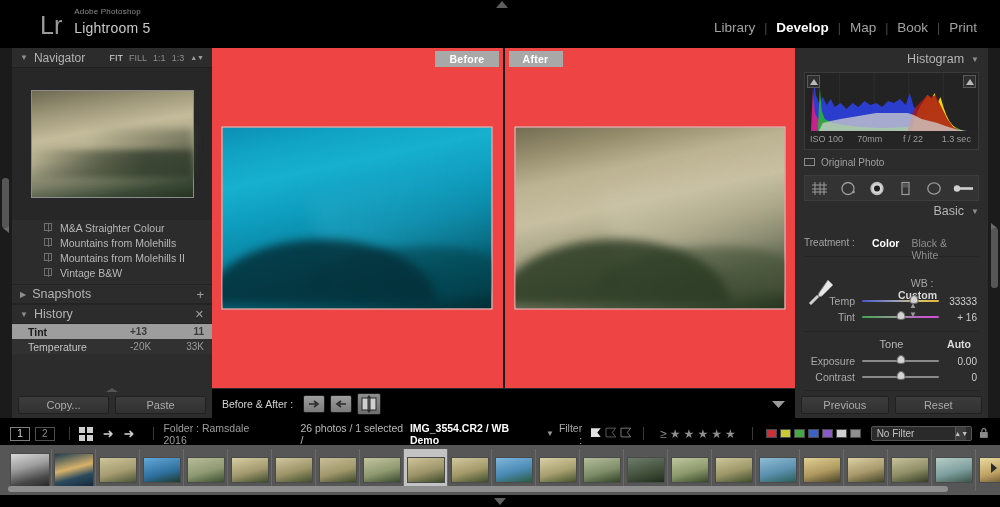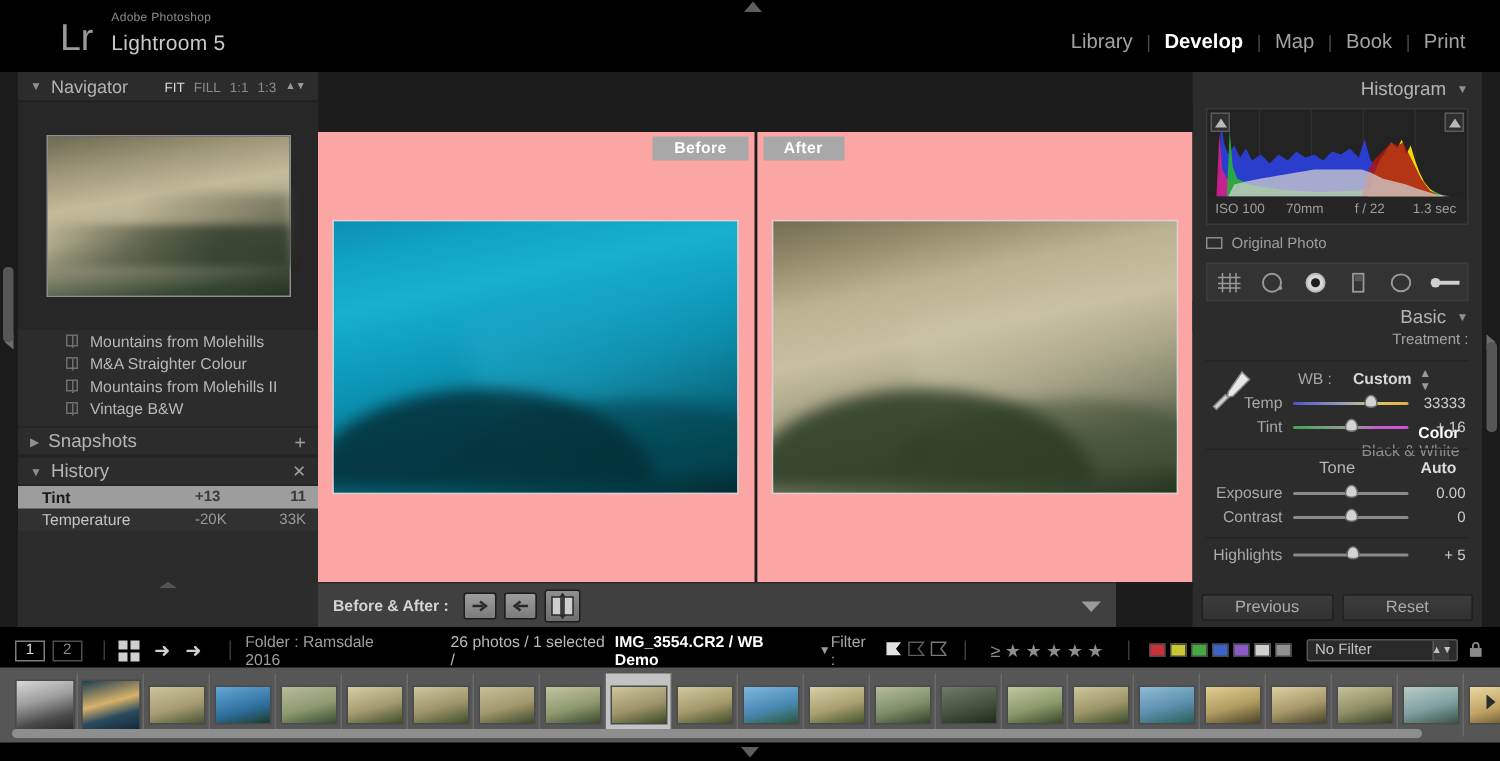--- a/index.html
+++ b/index.html
@@ -73,21 +73,21 @@
 
   .lp-buttons { position: absolute; left: 0; bottom: 0; width: 200px; height: 26px;
     display: flex; align-items: center; gap: 6px; padding: 0 6px; background: #2c2c2c; }
   .lp-btn { flex: 1; height: 18px; background: linear-gradient(#3c3c3c,#313131); border: 1px solid #202020;
     border-radius: 2px; color: #aaa; font-size: 11px; display: flex; align-items: center; justify-content: center; cursor: pointer; }
   .lp-grip { position: absolute; left: 93px; bottom: 26px; width: 14px; height: 4px; }
 
   
   .center { position: absolute; left: 212px; top: 48px; width: 583px; height: 370px; background: #1c1c1c; }
   .compare { position: absolute; left: 0; top: 0; width: 583px; height: 340px; display: flex; }
-  .pane { position: relative; flex: 1; background: #fca5a5; margin-top: 40px; }
+  .pane { position: relative; flex: 1; background: #ef4444; }
   .pane.left { border-right: 2px solid #1c1c1c; }
   .ba-label { position: absolute; top: 3px; background: #a8a8a8; color: #fff; font-size: 10.5px;
     font-weight: bold; padding: 2px 14px; letter-spacing: .3px; }
   .ba-label.before { right: 4px; }
   .ba-label.after { left: 4px; }
   .photo { position: absolute; left: 50%; top: 50%; transform: translate(-50%,-50%);
     width: 271px; height: 183px; border: 1px solid #d3d3d3; }
   .photo-before {
     background: linear-gradient(168deg,#0c8fb5 0%,#10a3c4 12%,#17b0cf 26%,#0e9dbe 42%,#0b8aa8 56%,#086e85 70%,#04505f 84%,#032c33 100%);
     position: relative; overflow: hidden; }
@@ -100,22 +100,22 @@
     border-radius: 60% 40% 0 0 / 100% 100% 0 0; filter: blur(5px); }
   .photo .haze { position: absolute; left: 35%; right: -5%; top: 25%; height: 50%;
     transform: rotate(-14deg); filter: blur(8px); }
   .photo-before .hill-a { background: rgba(3,48,58,.85); }
   .photo-before .hill-b { background: rgba(4,66,78,.6); }
   .photo-before .haze { background: linear-gradient(100deg, rgba(40,170,200,.45), rgba(10,110,140,0)); }
   .photo-after .hill-a { background: rgba(44,60,36,.85); }
   .photo-after .hill-b { background: rgba(70,84,56,.6); }
   .photo-after .haze { background: linear-gradient(100deg, rgba(205,198,170,.5), rgba(140,138,110,0)); }
 
-  .center-toolbar { position: absolute; left: 0; bottom: 0; width: 532px; height: 30px;
-    background: #404040; border-top: 1px solid #2a2a2a; display: flex; align-items: center; padding: 0 10px; font-weight: bold; }
+  .center-toolbar { position: absolute; left: 0; bottom: 0; width: 583px; height: 30px;
+    background: #000000; border-top: 1px solid #2a2a2a; display: flex; align-items: center; padding: 0 10px; }
   .ct-label { font-size: 10.5px; color: #d4d4d4; margin-right: 10px; }
   .ct-btn { width: 22px; height: 18px; border: 1px solid #1d1d1d; border-radius: 2px;
     background: linear-gradient(#9e9e9e,#7b7b7b); margin-right: 5px; position: relative; cursor: pointer;
     display: flex; align-items: center; justify-content: center; }
   .ct-btn.tall { width: 24px; height: 22px; background: linear-gradient(#8e8e8e,#6e6e6e); }
   .ct-caret { margin-left: auto; }
 
   
   .rightpanel { position: absolute; left: 795px; top: 48px; width: 193px; height: 370px; background: #2c2c2c; }
   .rp-collapse { position: absolute; right: 0; top: 48px; width: 12px; height: 370px; background: #1b1b1b; }
@@ -139,28 +139,28 @@
   .hg-meta span { flex: 1; text-align: center; }
 
   .orig-photo { margin: 4px 9px 0 9px; height: 16px; display: flex; align-items: center;
     font-size: 10px; color: #9f9f9f; }
   .orig-box { width: 11px; height: 8px; border: 1px solid #8a8a8a; margin-right: 6px; }
 
   .toolstrip { margin: 5px 9px 0 9px; height: 26px; background: #333; border: 1px solid #3d3d3d;
     display: flex; align-items: center; justify-content: space-around; }
   .tool { width: 22px; height: 18px; display: flex; align-items: center; justify-content: center; cursor: pointer; }
 
-  .treat-row { margin: 0 9px; height: 20px; display: flex; align-items: flex-end; font-size: 10px; color: #a5a5a5;
-    border-bottom: 1px solid #242424; flex-direction: column; }
+  .treat-row { margin: 16px 9px; height: 20px; display: flex; align-items: flex-start; font-size: 10px; color: #a5a5a5;
+    border-bottom: 1px solid #242424; }
   .treat-row .lbl { flex: 0 0 62px; }
   .treat-opt { color: #8e8e8e; padding: 0 6px; cursor: pointer; font-size: 10.5px; }
   .treat-opt.active { color: #fff; font-weight: bold; }
 
   .wb-block { margin: 0 9px; padding: 4px 0 6px 0; position: relative; border-bottom: 1px solid #242424; }
-  .wb-row { height: 16px; display: flex; align-items: center; font-size: 10.5px; color: #b0b0b0; padding-left: 38px; }
+  .wb-row { height: 16px; display: flex; align-items: center; font-size: 10.5px; color: #b0b0b0; padding-left: 38px; flex-direction: column; }
   .wb-row .k { width: 46px; text-align: right; color: #a5a5a5; }
   .wb-row .v { margin-left: 14px; color: #d8d8d8; font-weight: bold; }
   .eyedropper { position: absolute; left: 2px; top: 4px; width: 30px; height: 32px; }
 
   .slider-row { height: 16px; display: flex; align-items: center; font-size: 10.5px; color: #a9a9a9; }
   .slider-row .name { width: 58px; text-align: right; padding-right: 7px; }
   .track { position: relative; flex: 1; height: 10px; }
   .track .line { position: absolute; left: 0; right: 0; top: 4px; height: 2px; background: #8a8a8a; border-radius: 1px; }
   .track .line.temp { background: linear-gradient(90deg,#4a57c9,#9aa0b5 45%,#d8c36a,#e0b33d); }
   .track .line.tint { background: linear-gradient(90deg,#3fa552,#9a9a9a 48%,#c060c8,#d24fd6); }
@@ -183,21 +183,21 @@
     justify-content: center; font-size: 10px; color: #dcdcdc; margin-right: 5px; cursor: pointer; }
   .view-num.dim { color: #8a8a8a; border-color: #4f4f4f; }
   .sb-sep { width: 1px; height: 13px; background: #3a3a3a; margin: 0 9px; }
   .grid-icon { display: grid; grid-template-columns: 6px 6px; grid-template-rows: 6px 6px; gap: 2px; margin-right: 10px; cursor: pointer; }
   .grid-icon i { background: #cfcfcf; }
   .nav-arrow { color: #cfcfcf; font-size: 13px; margin-right: 10px; cursor: pointer; }
   .sb-folder { color: #9e9e9e; margin-right: 26px; }
   .sb-count { color: #b9b9b9; }
   .sb-caret { margin-left: 6px; color: #9a9a9a; font-size: 8px; }
 
-  .filterzone { margin-left: auto; display: flex; align-items: center; }
+  .filterzone { margin-left: auto; display: flex; align-items: center; text-align: right; }
   .f-label { color: #a9a9a9; margin-right: 8px; }
   .flag { width: 12px; height: 13px; margin-right: 3px; cursor: pointer; }
   .stars { display: flex; align-items: center; gap: 3px; margin: 0 7px; color: #8e8e8e; font-size: 12px; }
   .swatches { display: flex; gap: 3px; margin-left: 4px; }
   .sw { width: 11px; height: 9px; border: 1px solid #4a4a4a; }
   .nofilter { margin-left: 10px; width: 104px; height: 15px; background: #2a2a2a; border: 1px solid #555;
     border-radius: 2px; display: flex; align-items: center; padding: 0 5px; color: #c2c2c2; font-size: 10px; cursor: pointer; }
   .nofilter .sp { margin-left: auto; width: 11px; height: 13px; background: #3d3d3d; border-left: 1px solid #555;
     display: flex; align-items: center; justify-content: center; color: #c0c0c0; font-size: 7px; }
   .lockicon { width: 12px; height: 13px; margin-left: 6px; cursor: pointer; }
@@ -265,25 +265,25 @@
     <div class="nav-box">
       <div class="nav-img">
         <div class="ridge2"></div>
         <div class="ridge"></div>
       </div>
     </div>
 
     <div class="presets-wrap">
       <div class="preset-row">
         <span class="pic"></span>
-        <span>Mountains from Molehills</span>
+        <span>M&amp;A Straighter Colour</span>
       </div>
       <div class="preset-row">
         <span class="pic"></span>
-        <span>M&amp;A Straighter Colour</span>
+        <span>Mountains from Molehills</span>
       </div>
       <div class="preset-row">
         <span class="pic"></span>
         <span>Mountains from Molehills II</span>
       </div>
       <div class="preset-row">
         <span class="pic"></span>
         <span>Vintage B&amp;W</span>
       </div>
     </div>
@@ -309,20 +309,24 @@
           <span>Temperature</span>
           <span class="v1">-20K</span>
           <span class="v2">33K</span>
         </div>
       </div>
     </div>
 
     <svg class="lp-grip" viewBox="0 0 14 4">
       <polygon points="7,0 13,4 1,4" fill="#555"></polygon>
     </svg>
+    <div class="lp-buttons">
+      <div class="lp-btn">Copy...</div>
+      <div class="lp-btn">Paste</div>
+    </div>
   </div>
 
   <div class="center">
     <div class="compare">
       <div class="pane left">
         <div class="ba-label before">Before</div>
         <div class="photo photo-before">
           <div class="haze"></div>
           <div class="hill-b"></div>
           <div class="hill-a"></div>

